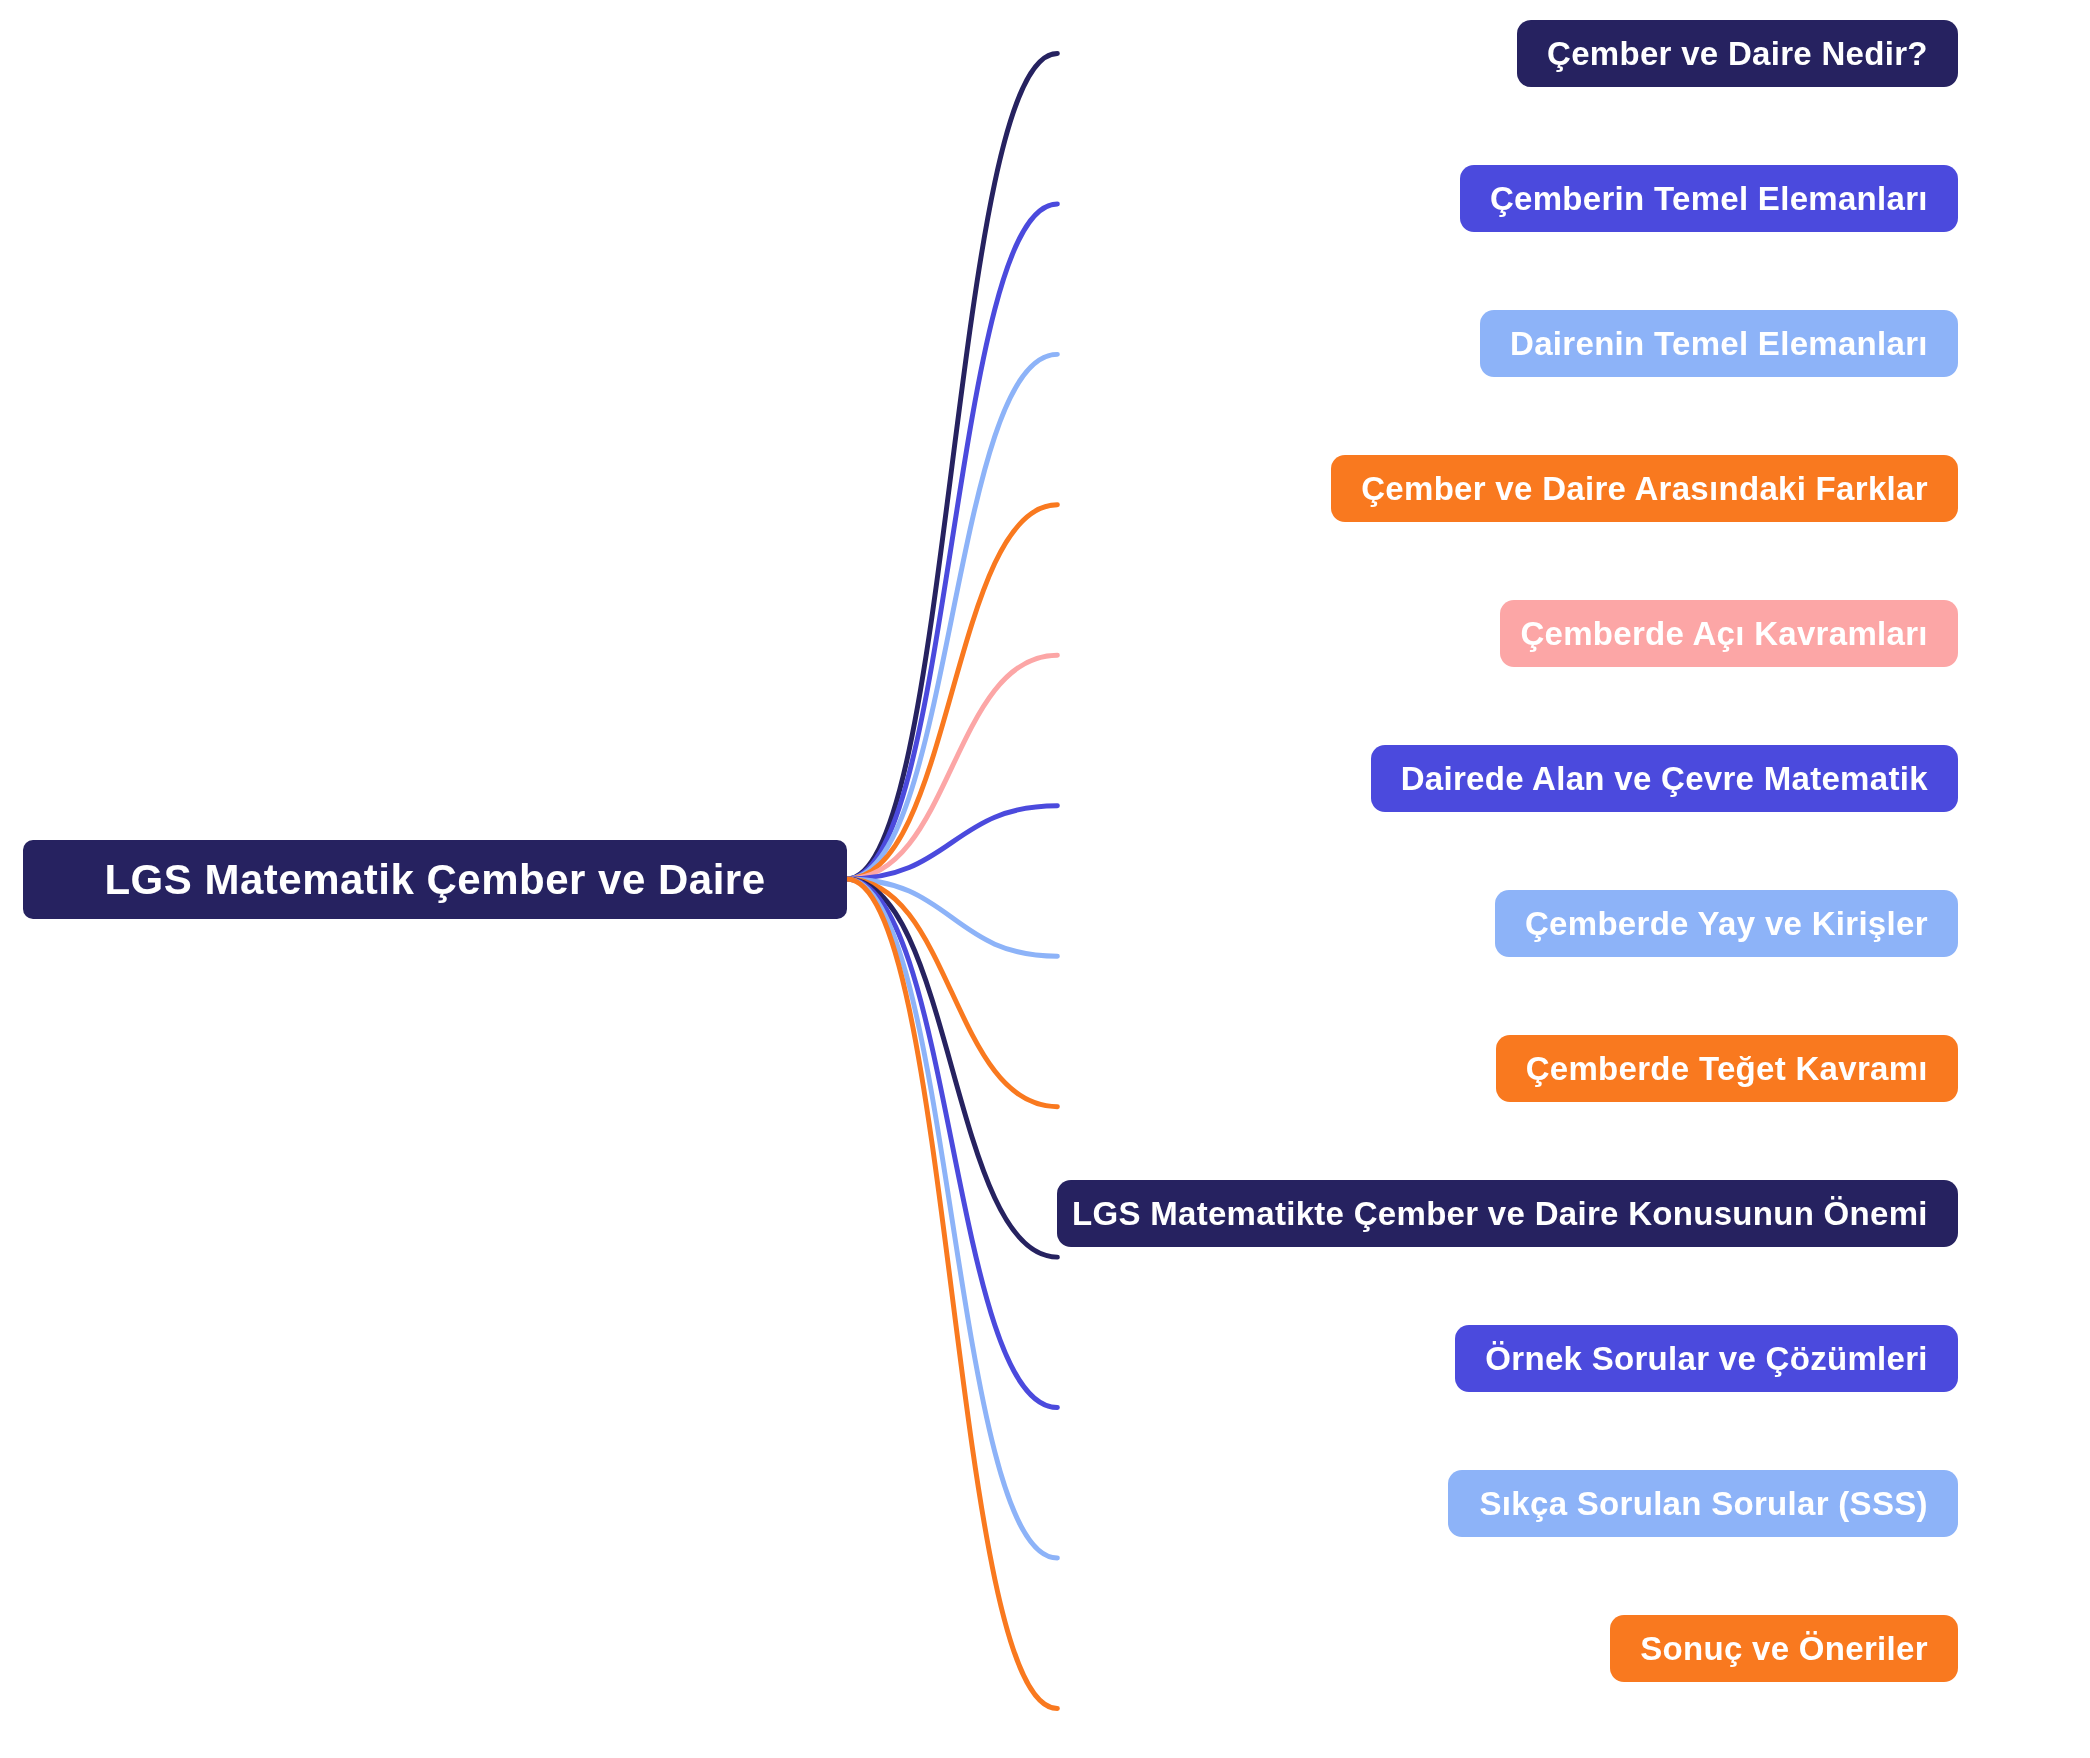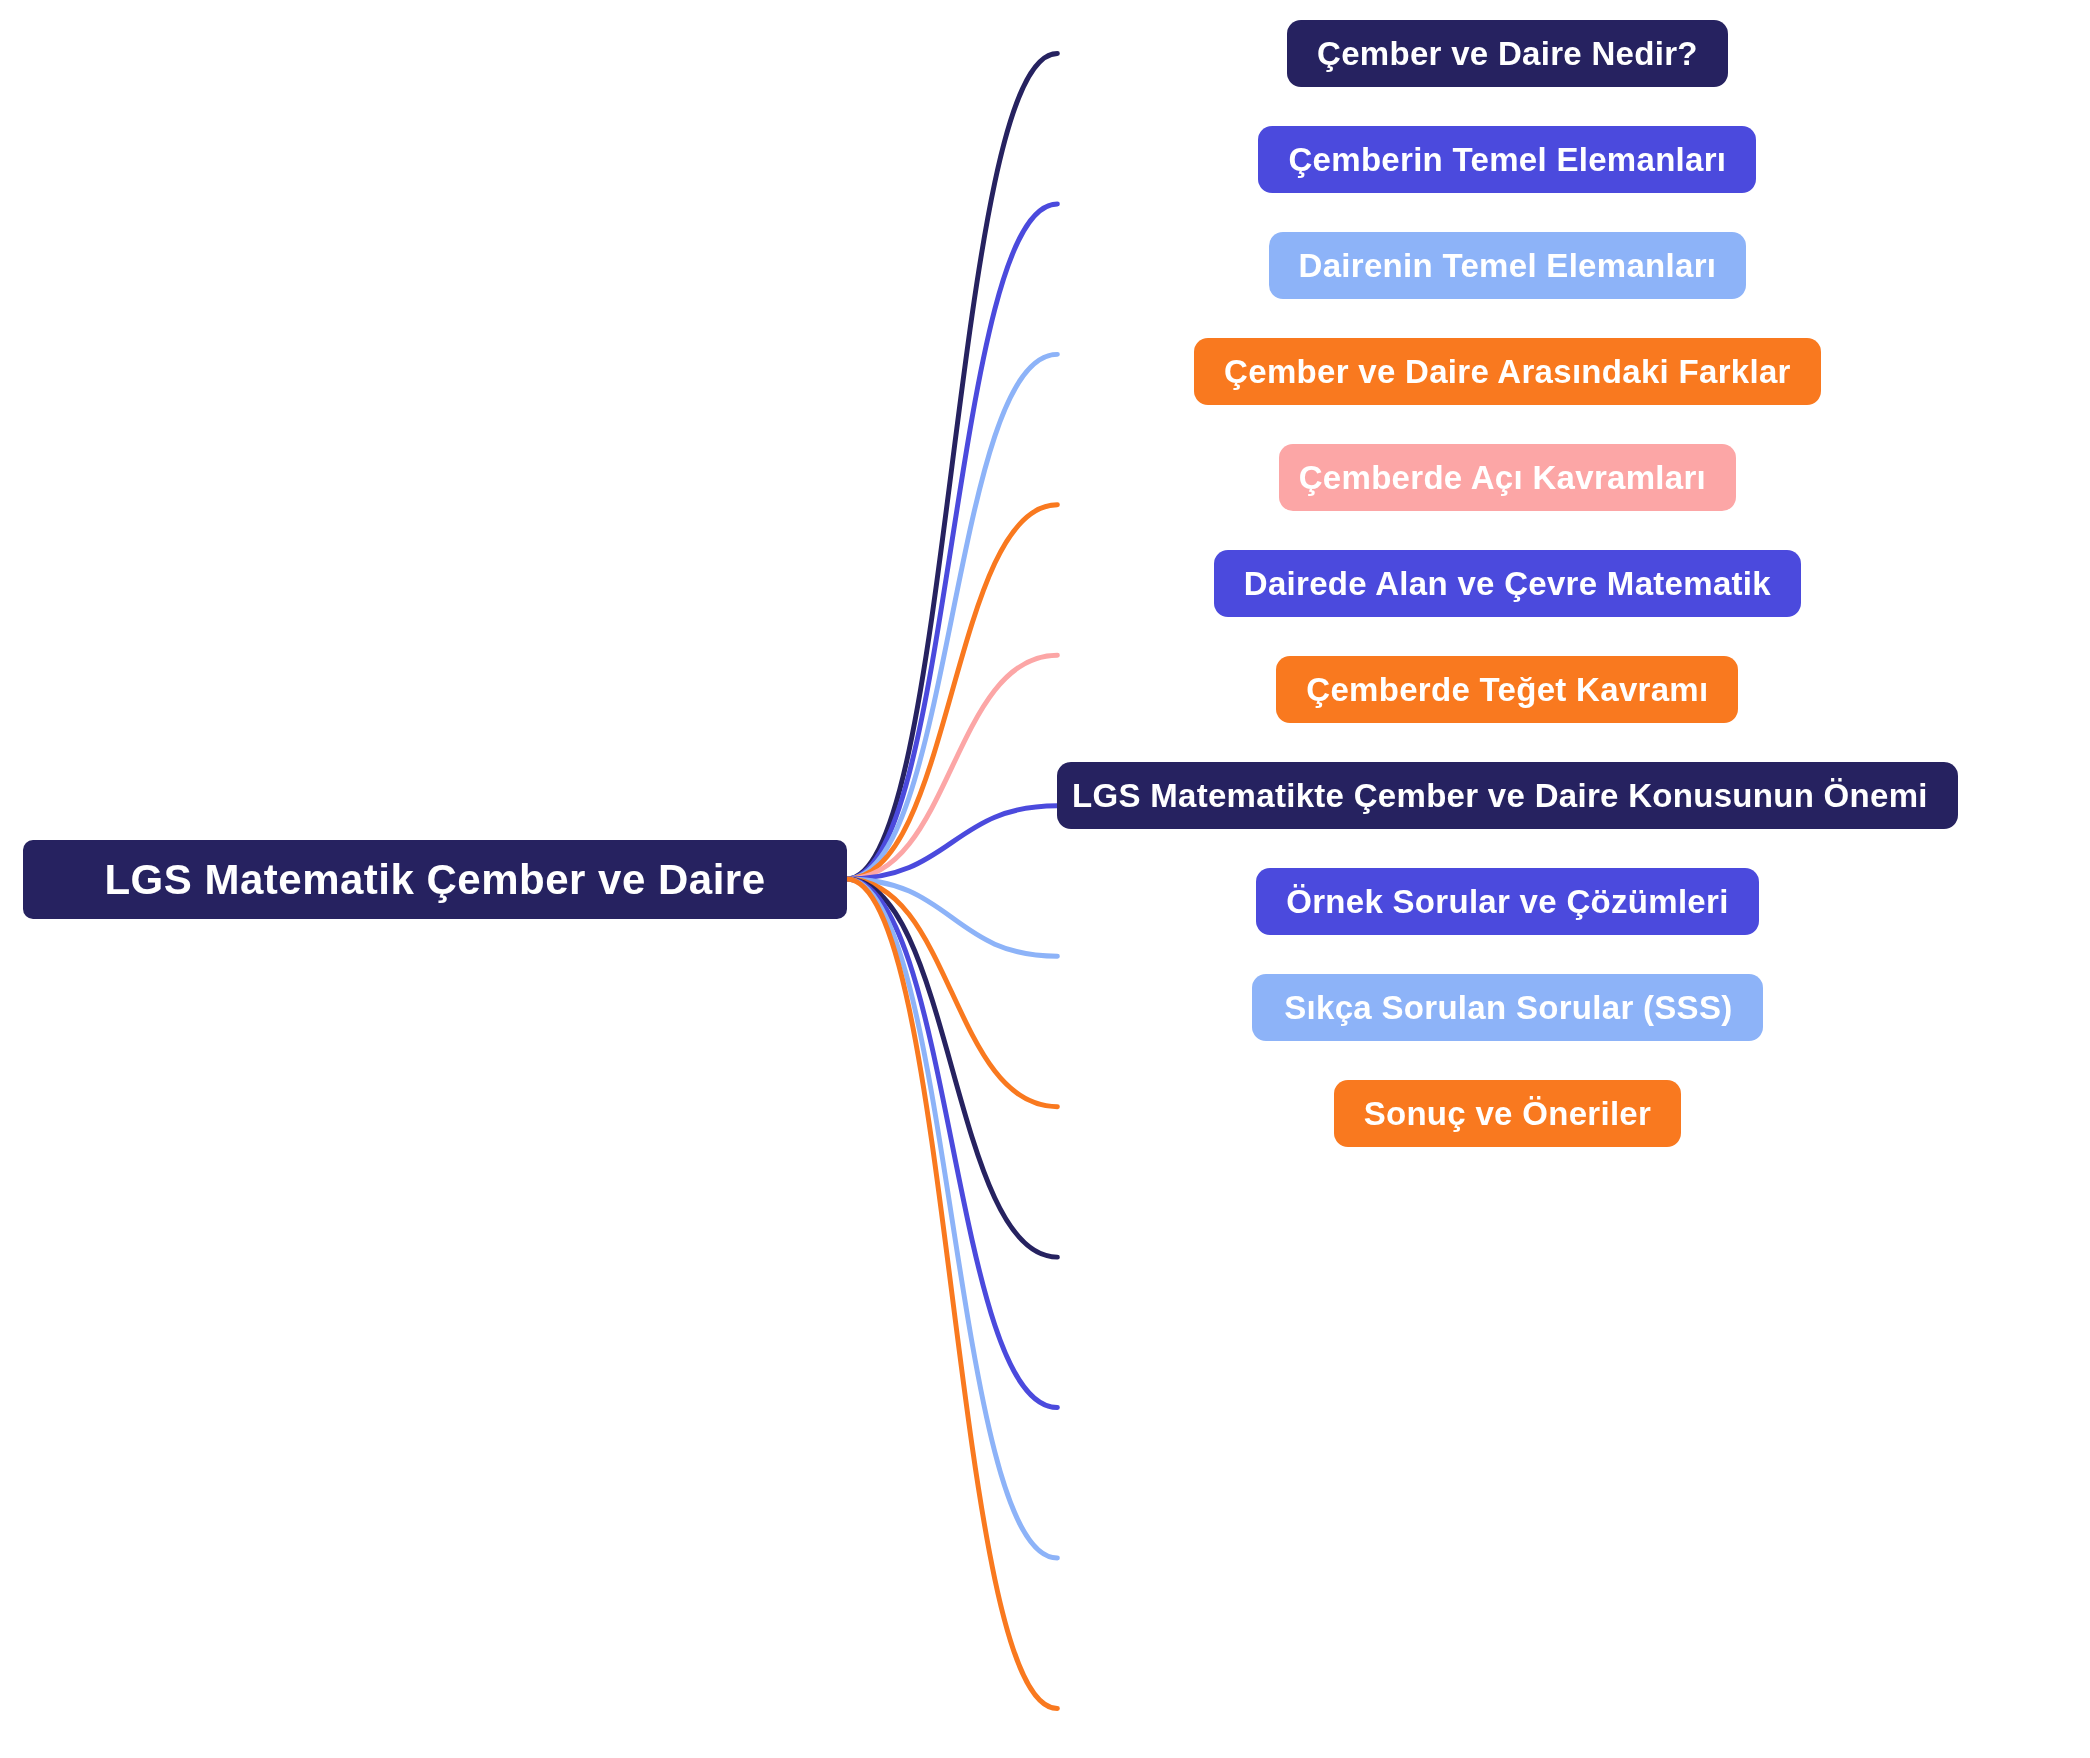--- a/index.html
+++ b/index.html
@@ -32,22 +32,22 @@
     justify-content: center;
     white-space: nowrap;
     letter-spacing: 0.5px;
   }
   .branches {
     position: absolute;
     left: 1057px;
     top: 20px;
     display: flex;
     flex-direction: column;
-    align-items: center;
-    gap: 39px;
+    align-items: flex-end;
+    gap: 78px;
   }
   .branch {
     height: 67px;
     border-radius: 14px;
     padding: 0 30px;
     display: flex;
     align-items: center;
     color: #ffffff;
     font-weight: bold;
     font-size: 33px;
@@ -84,20 +84,21 @@
 
   <div class="central" data-color="navy" style="background: rgb(38, 34, 96); color: rgb(255, 255, 255);">LGS Matematik Çember ve Daire</div>
 
   <div class="branches">
     <div class="branch" data-color="navy" style="background: rgb(38, 34, 96); color: rgb(255, 255, 255);">Çember ve Daire Nedir?</div>
     <div class="branch" data-color="indigo" style="background: rgb(75, 74, 221); color: rgb(255, 255, 255);">Çemberin Temel Elemanları</div>
     <div class="branch" data-color="blue" style="background: rgb(141, 179, 248); color: rgb(255, 255, 255);">Dairenin Temel Elemanları</div>
     <div class="branch" data-color="orange" style="background: rgb(249, 121, 31); color: rgb(255, 255, 255);">Çember ve Daire Arasındaki Farklar</div>
     <div class="branch" data-color="pink" style="background: rgb(252, 166, 166); color: rgb(255, 255, 255); padding-left: 20px;">Çemberde Açı Kavramları</div>
     <div class="branch" data-color="indigo" style="background: rgb(75, 74, 221); color: rgb(255, 255, 255);">Dairede Alan ve Çevre Matematik</div>
+    <div class="branch" data-color="blue" style="background: rgb(141, 179, 248); color: rgb(255, 255, 255);">Çemberde Yay ve Kirişler</div>
     <div class="branch" data-color="orange" style="background: rgb(249, 121, 31); color: rgb(255, 255, 255);">Çemberde Teğet Kavramı</div>
     <div class="branch" data-color="navy" style="background: rgb(38, 34, 96); color: rgb(255, 255, 255); padding-left: 15px;">LGS Matematikte Çember ve Daire Konusunun Önemi</div>
     <div class="branch" data-color="indigo" style="background: rgb(75, 74, 221); color: rgb(255, 255, 255);">Örnek Sorular ve Çözümleri</div>
     <div class="branch" data-color="blue" style="background: rgb(141, 179, 248); color: rgb(255, 255, 255); padding-left: 32px;">Sıkça Sorulan Sorular (SSS)</div>
     <div class="branch" data-color="orange" style="background: rgb(249, 121, 31); color: rgb(255, 255, 255);">Sonuç ve Öneriler</div>
   </div>
 
 </div>
 
 

